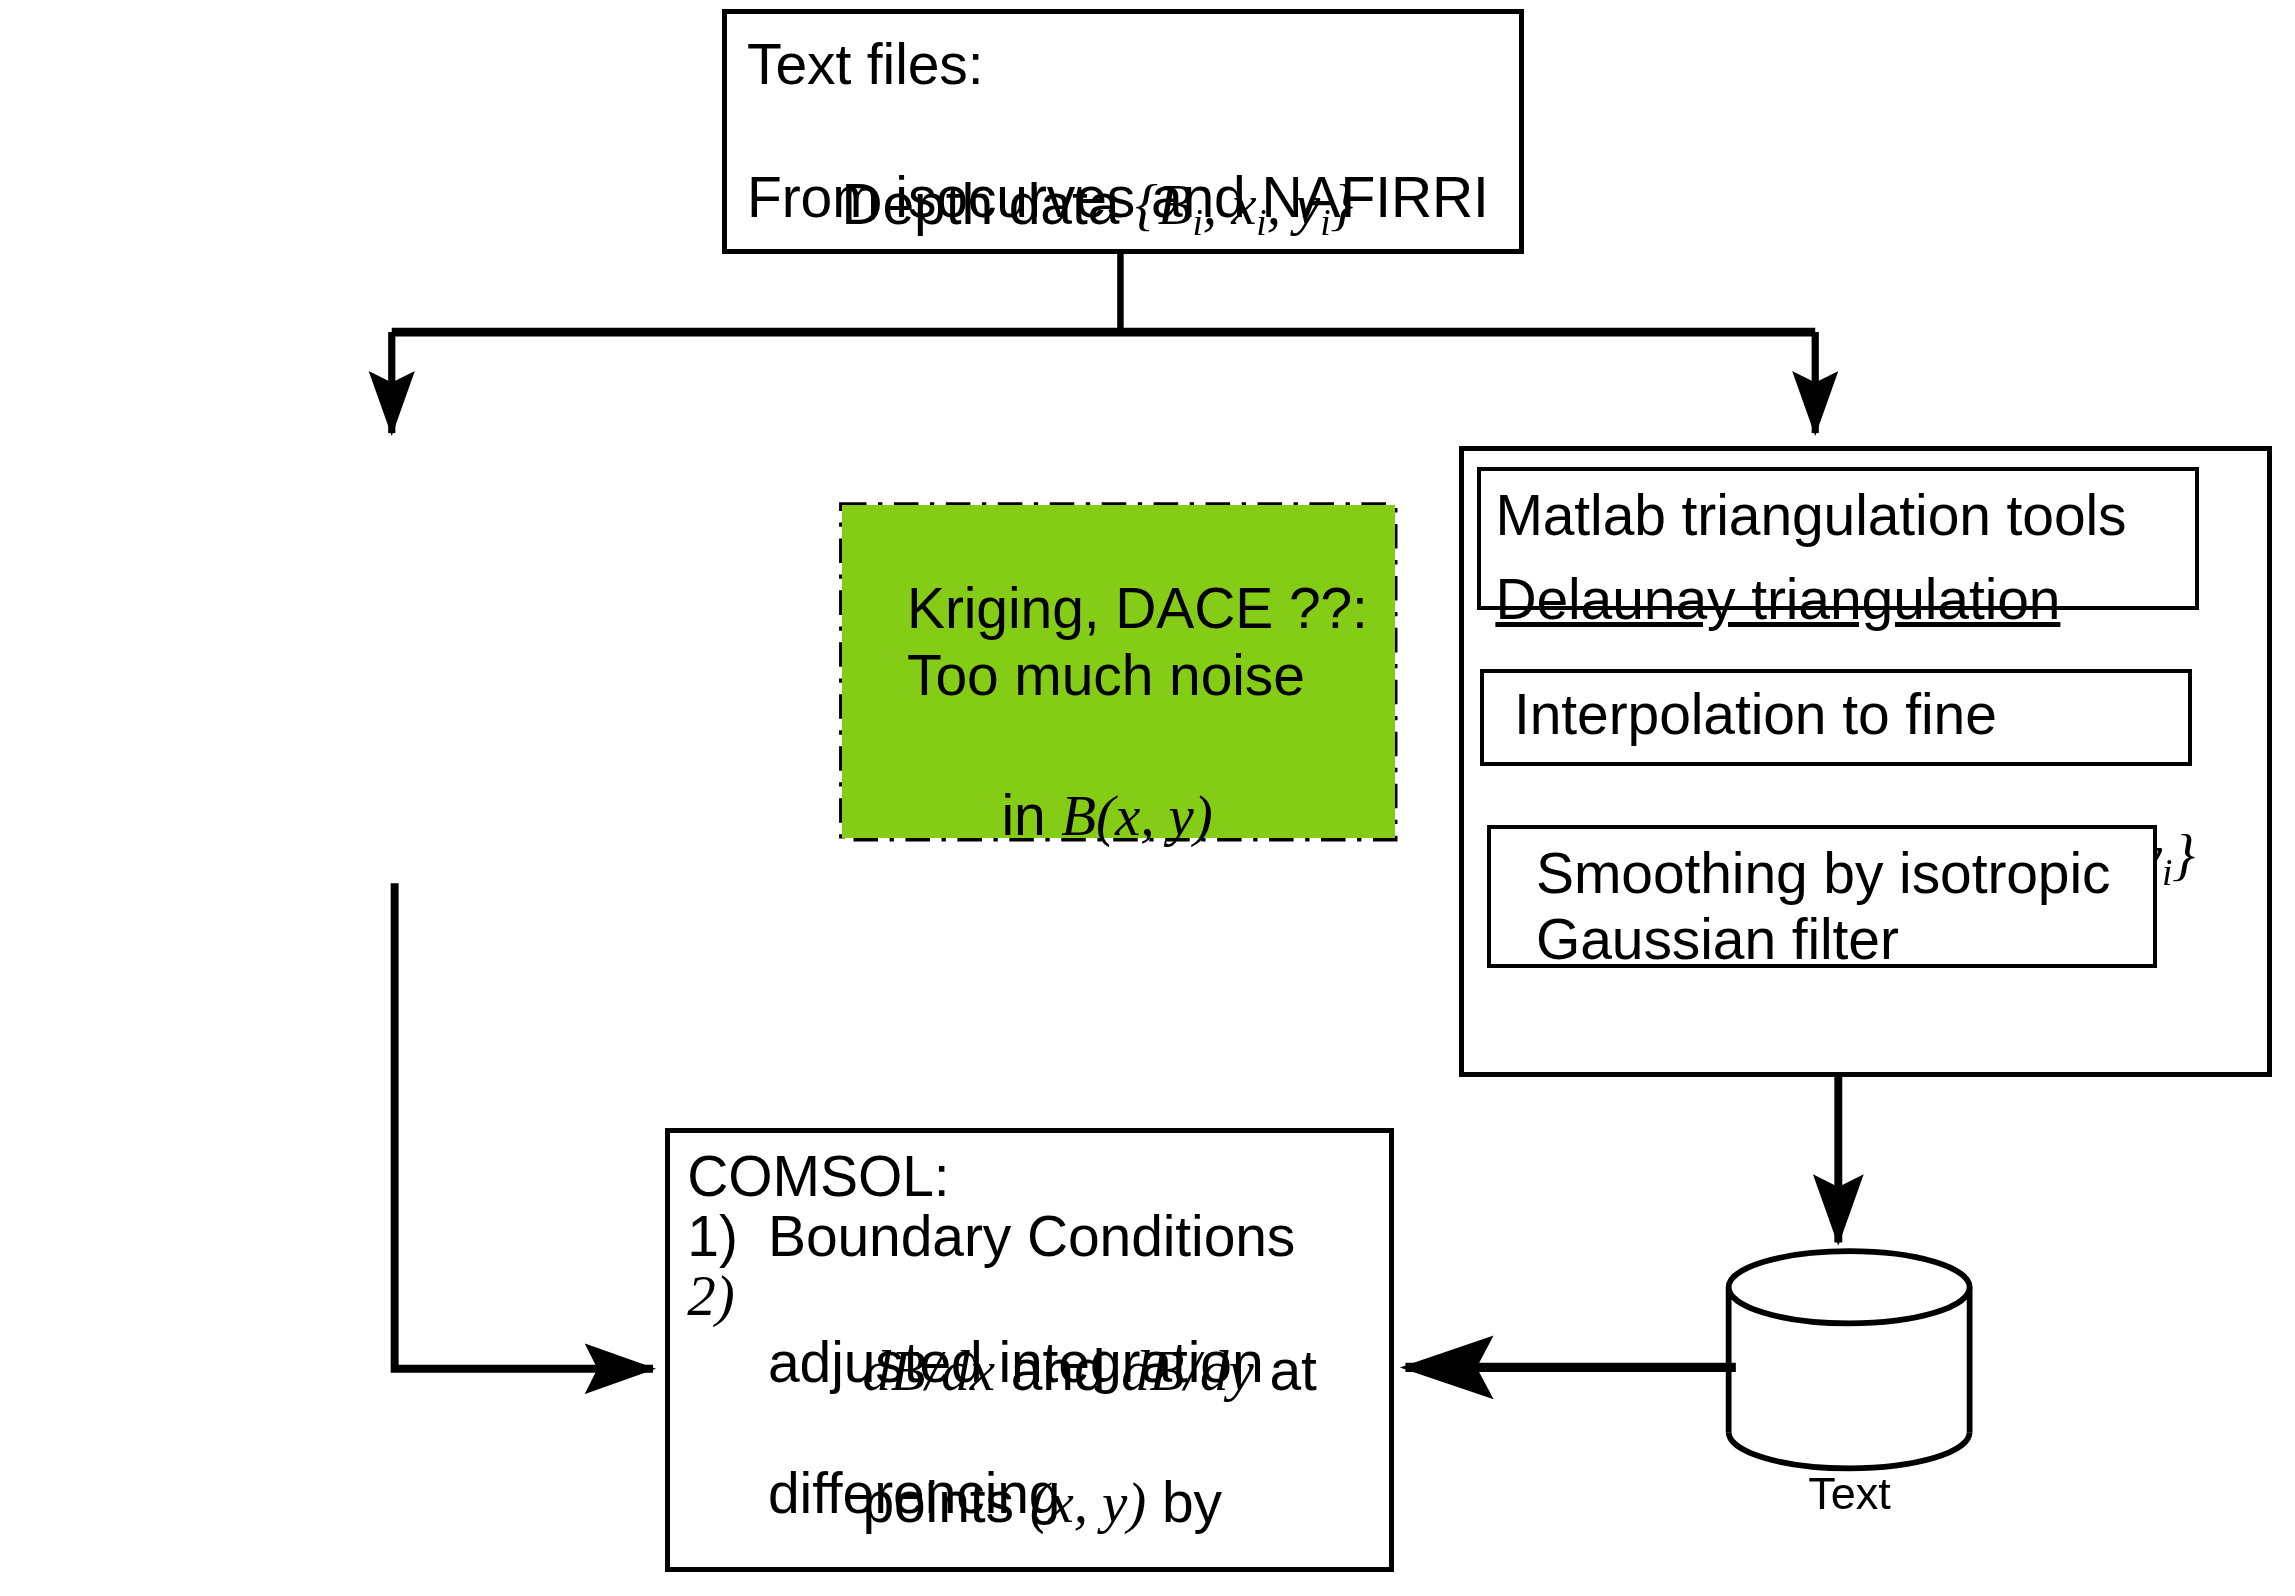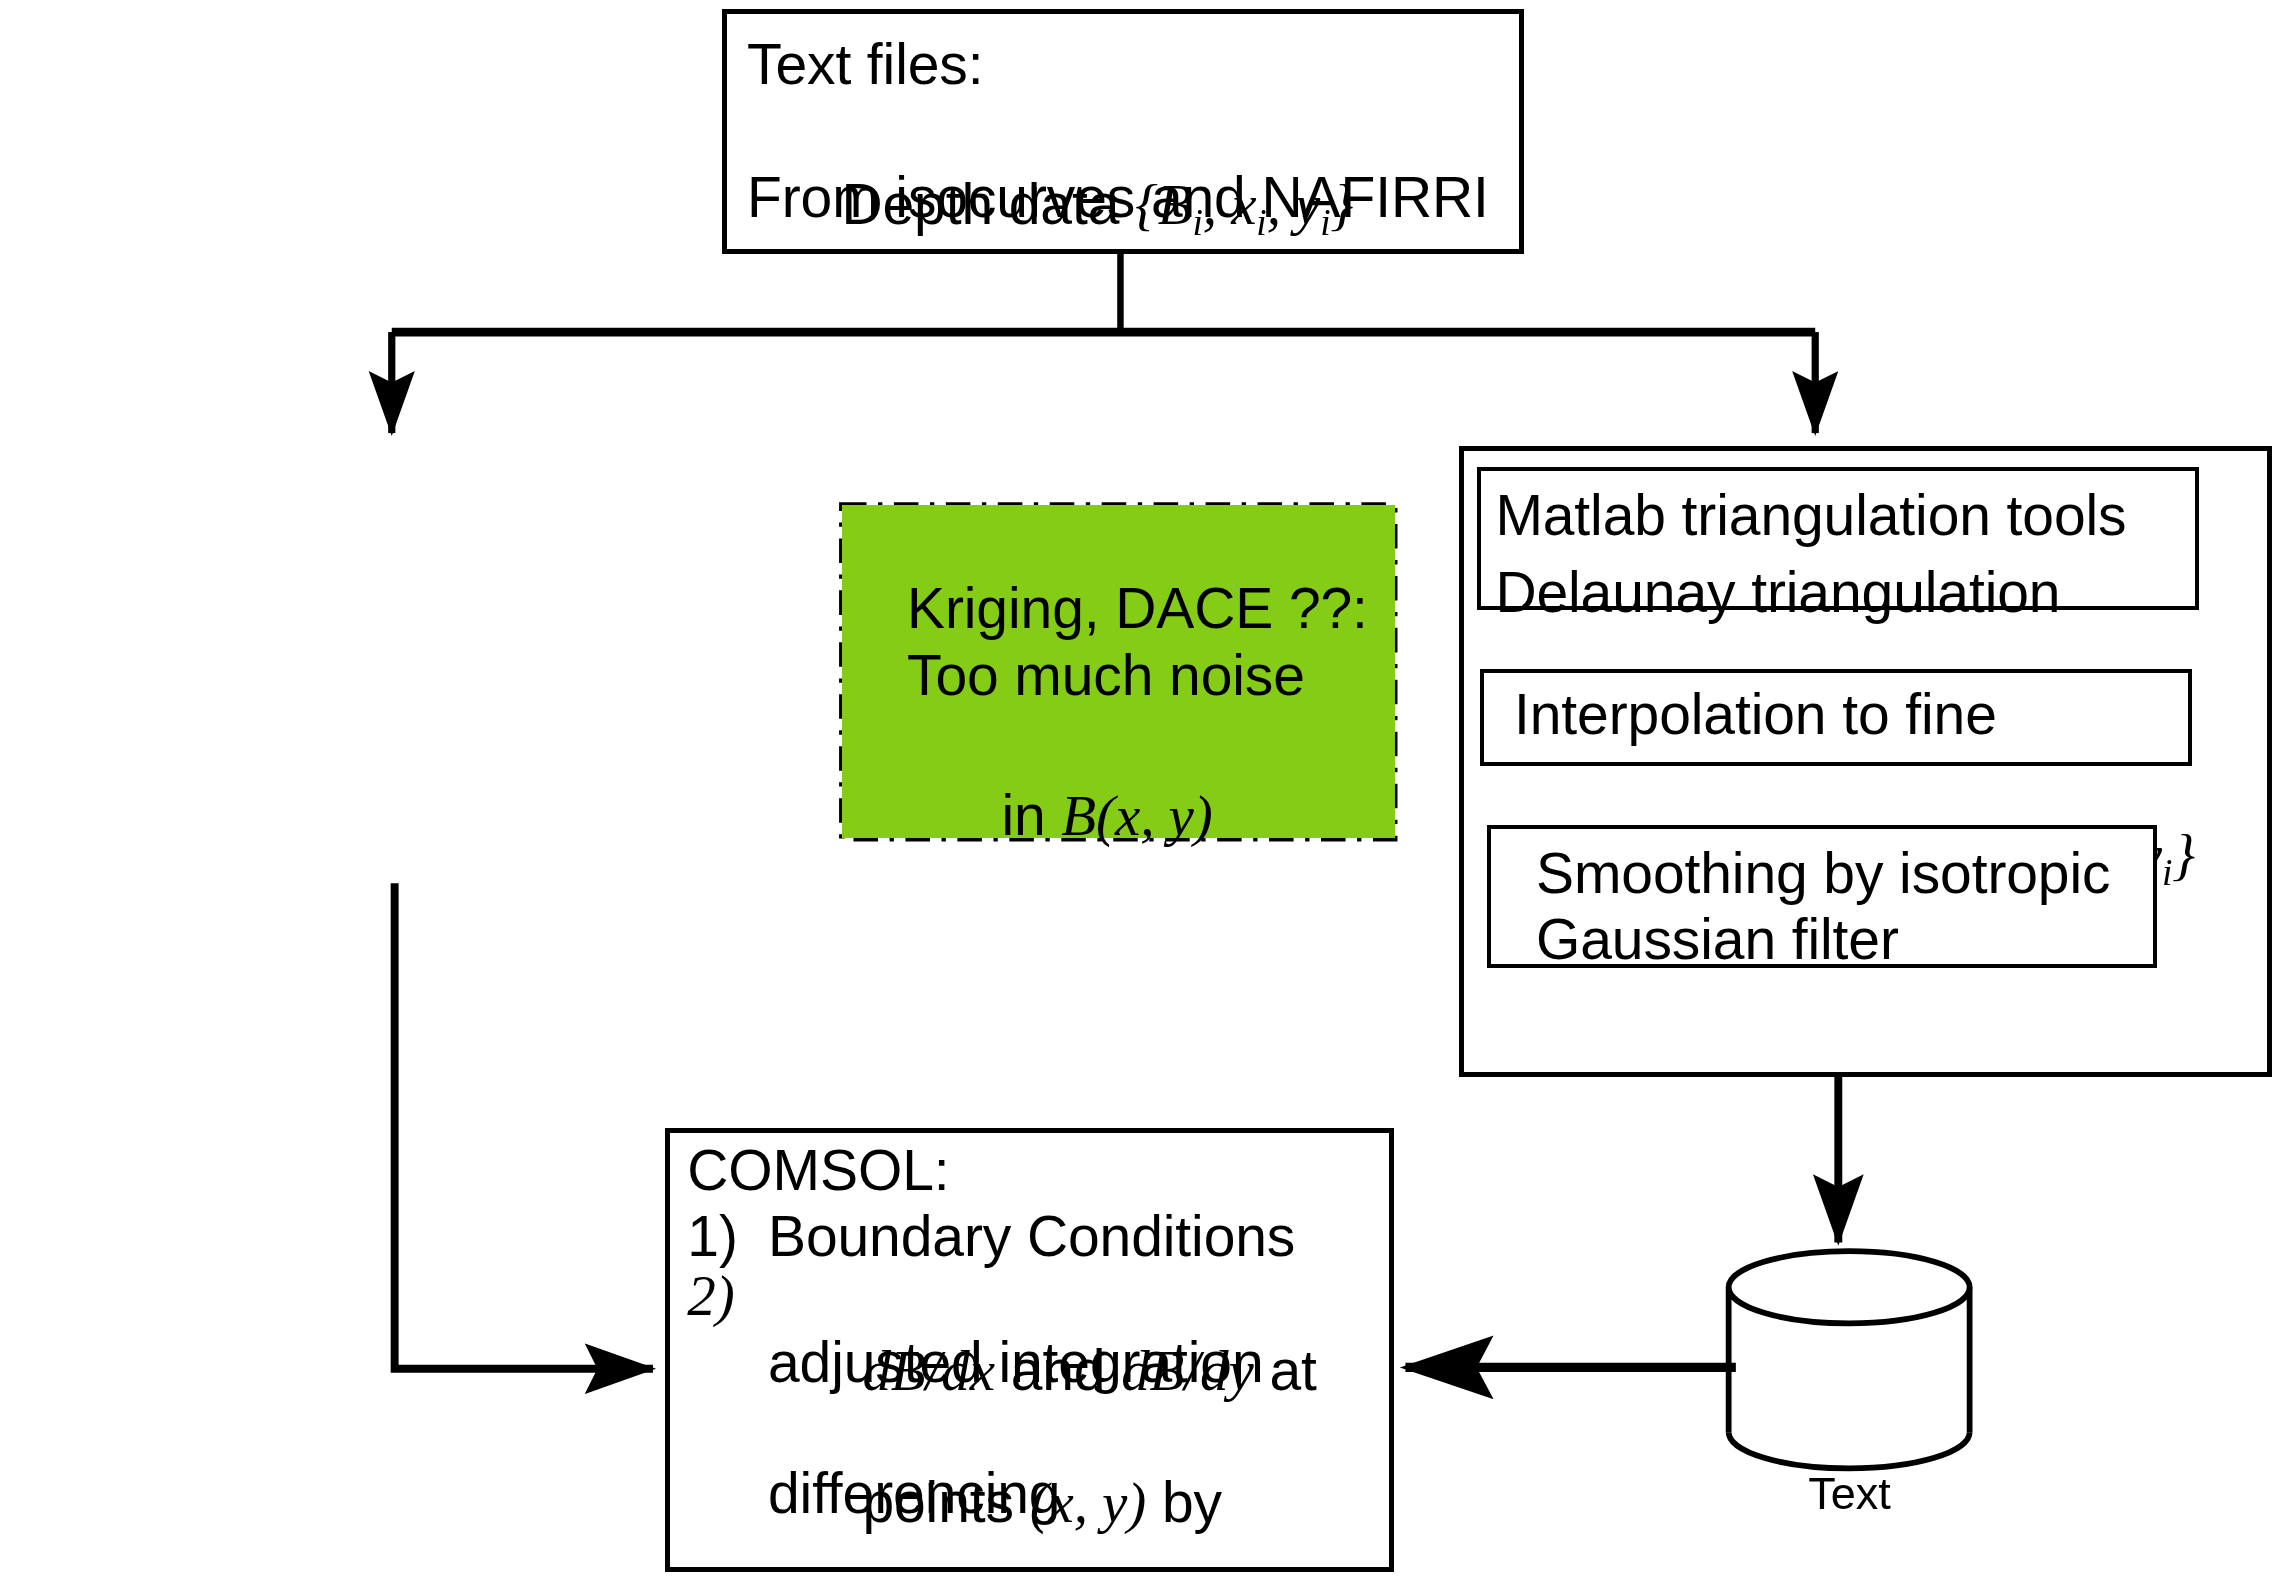--- a/index.html
+++ b/index.html
@@ -120,21 +120,21 @@
     <div class="txt f-main" style="left:65px; top:133px;">Too much noise</div>
     <div class="txt f-main" style="left:65px; top:199px;">
       <span>in </span><span class="mi"><span>B</span><span>(</span><span>x</span><span>, </span><span>y</span><span>)</span></span>
     </div>
   </div>
 
   <div class="node" style="left:1459px; top:446px; width:813px; height:631px;">
 
     <div class="node inner" style="left:13px; top:16px; width:722px; height:143px;">
       <div class="txt f-main" style="left:14.4px; top:7.2px;">Matlab triangulation tools</div>
-      <div class="txt f-main" style="left:14.4px; top:84px;">Delaunay triangulation</div>
+      <div class="txt f-main" style="left:14.4px; top:91px;text-decoration:underline;">Delaunay triangulation</div>
     </div>
 
     <div class="node inner" style="left:16px; top:218px; width:712px; height:97px;">
       <div class="txt f-main" style="left:30px; top:4.3px;">Interpolation to fine</div>
       <div class="txt f-main" style="left:30px; top:70px;">
         <span>rectangular grid </span><span class="mi">{<span>x</span><span class="sub">i</span>, <span>y</span><span class="sub">i</span>}</span>
       </div>
     </div>
 
     <div class="node inner" style="left:23px; top:374px; width:670px; height:143px;">
@@ -142,21 +142,21 @@
       <div class="txt f-main" style="left:45px; top:73px;">Gaussian filter</div>
     </div>
   </div>
 
   <div class="cyl-label" style="left:1729px; top:1339px; width:241px;">
     <div>Text</div>
     
   </div>
 
   <div class="node" style="left:665px; top:1128px; width:729px; height:444px;">
-    <div class="txt f-main" style="left:17.3px; top:0;text-align:center;">COMSOL:</div>
+    <div class="txt f-main" style="left:17.3px; top:6px;text-align:center;">COMSOL:</div>
 
     <div class="txt f-main" style="left:17.3px; top:66px;">1)</div>
     <div class="txt f-main" style="left:98px; top:66px;">Boundary Conditions</div>
 
     <div class="txt f-main mi" style="left:17.3px; top:126px;">2)</div>
     <div class="txt f-main" style="left:98px; top:126px;">
       <span class="mi">dB/dx</span><span> and </span><span class="mi">dB/dy</span><span> at</span>
     </div>
     <div class="txt f-main" style="left:98px; top:192px;">adjusted integration</div>
     <div class="txt f-main" style="left:98px; top:258px;">

